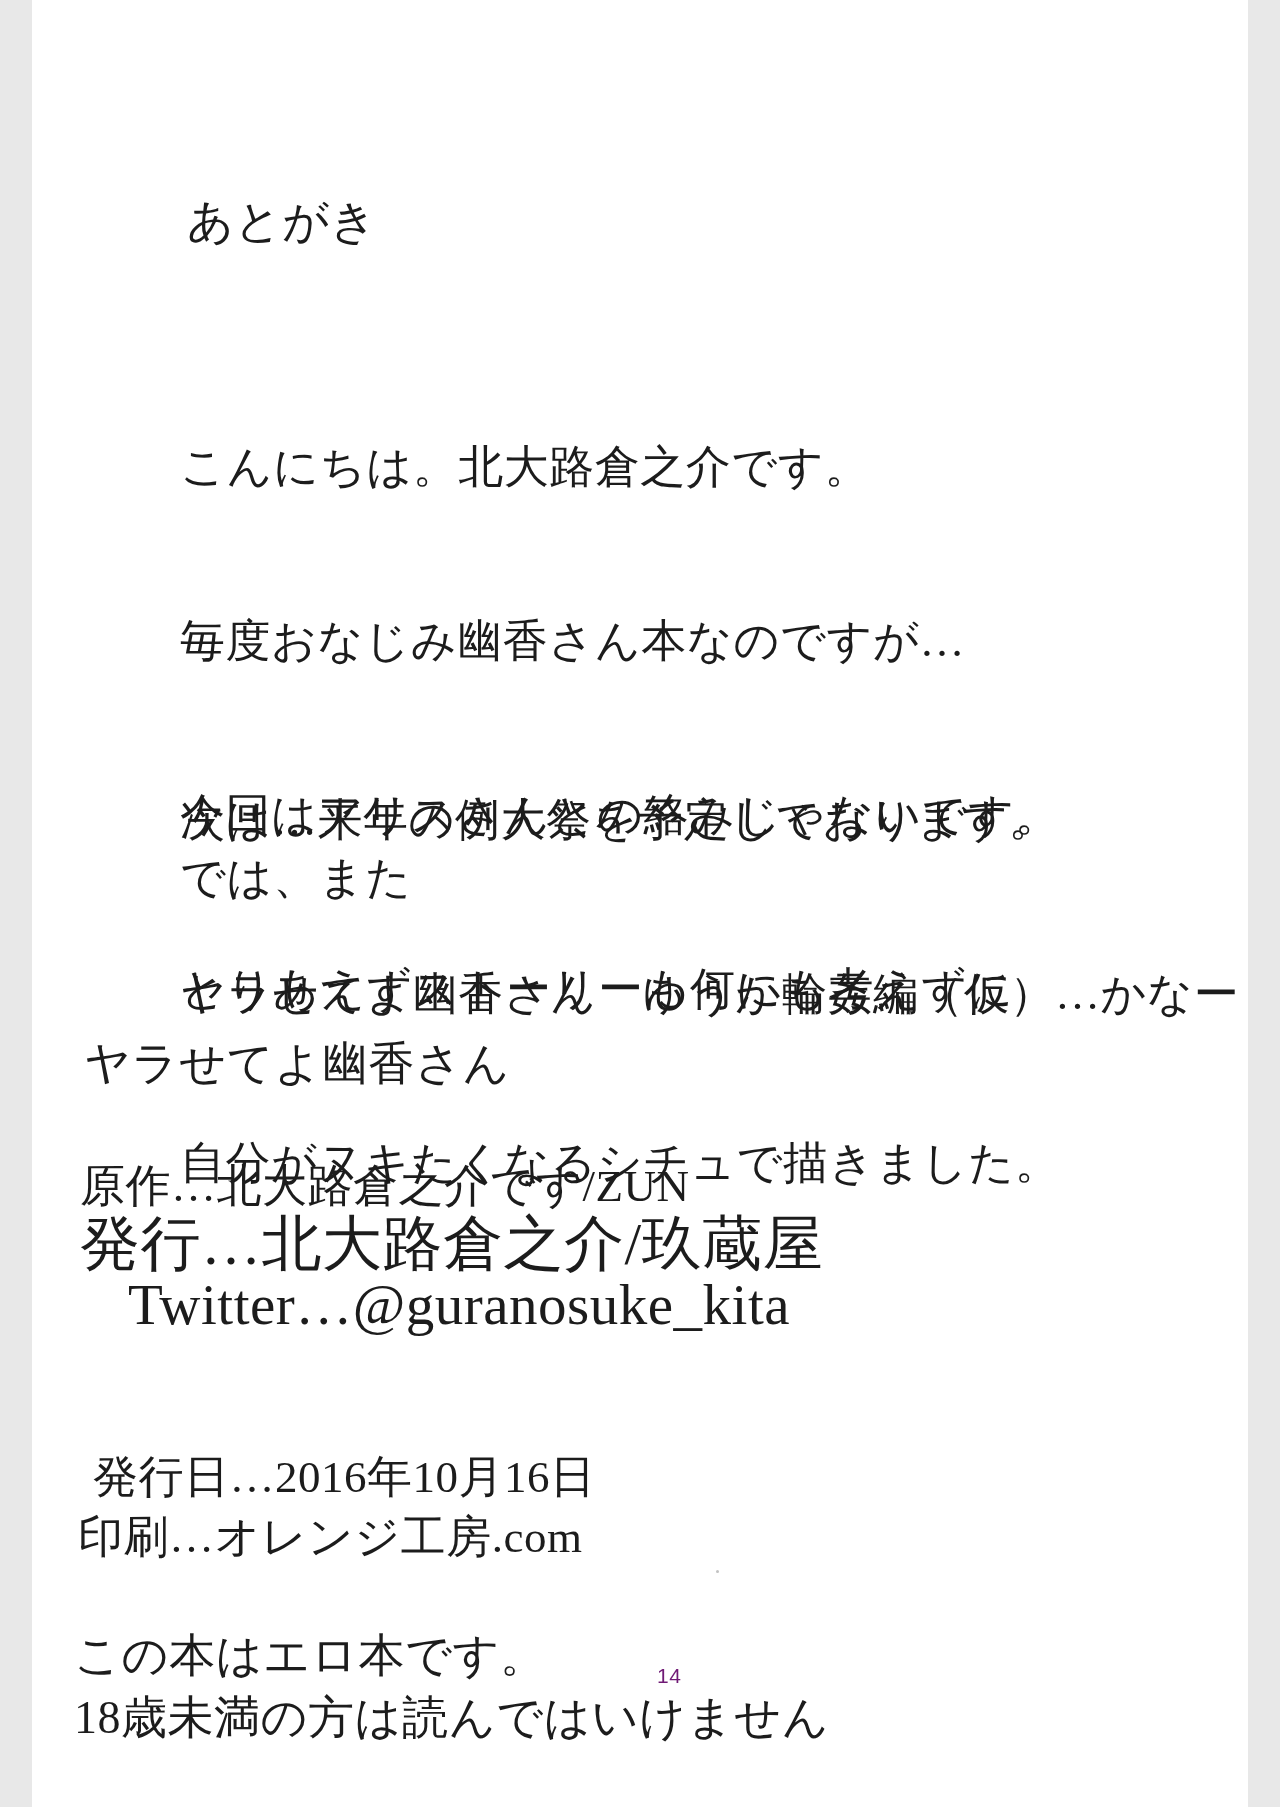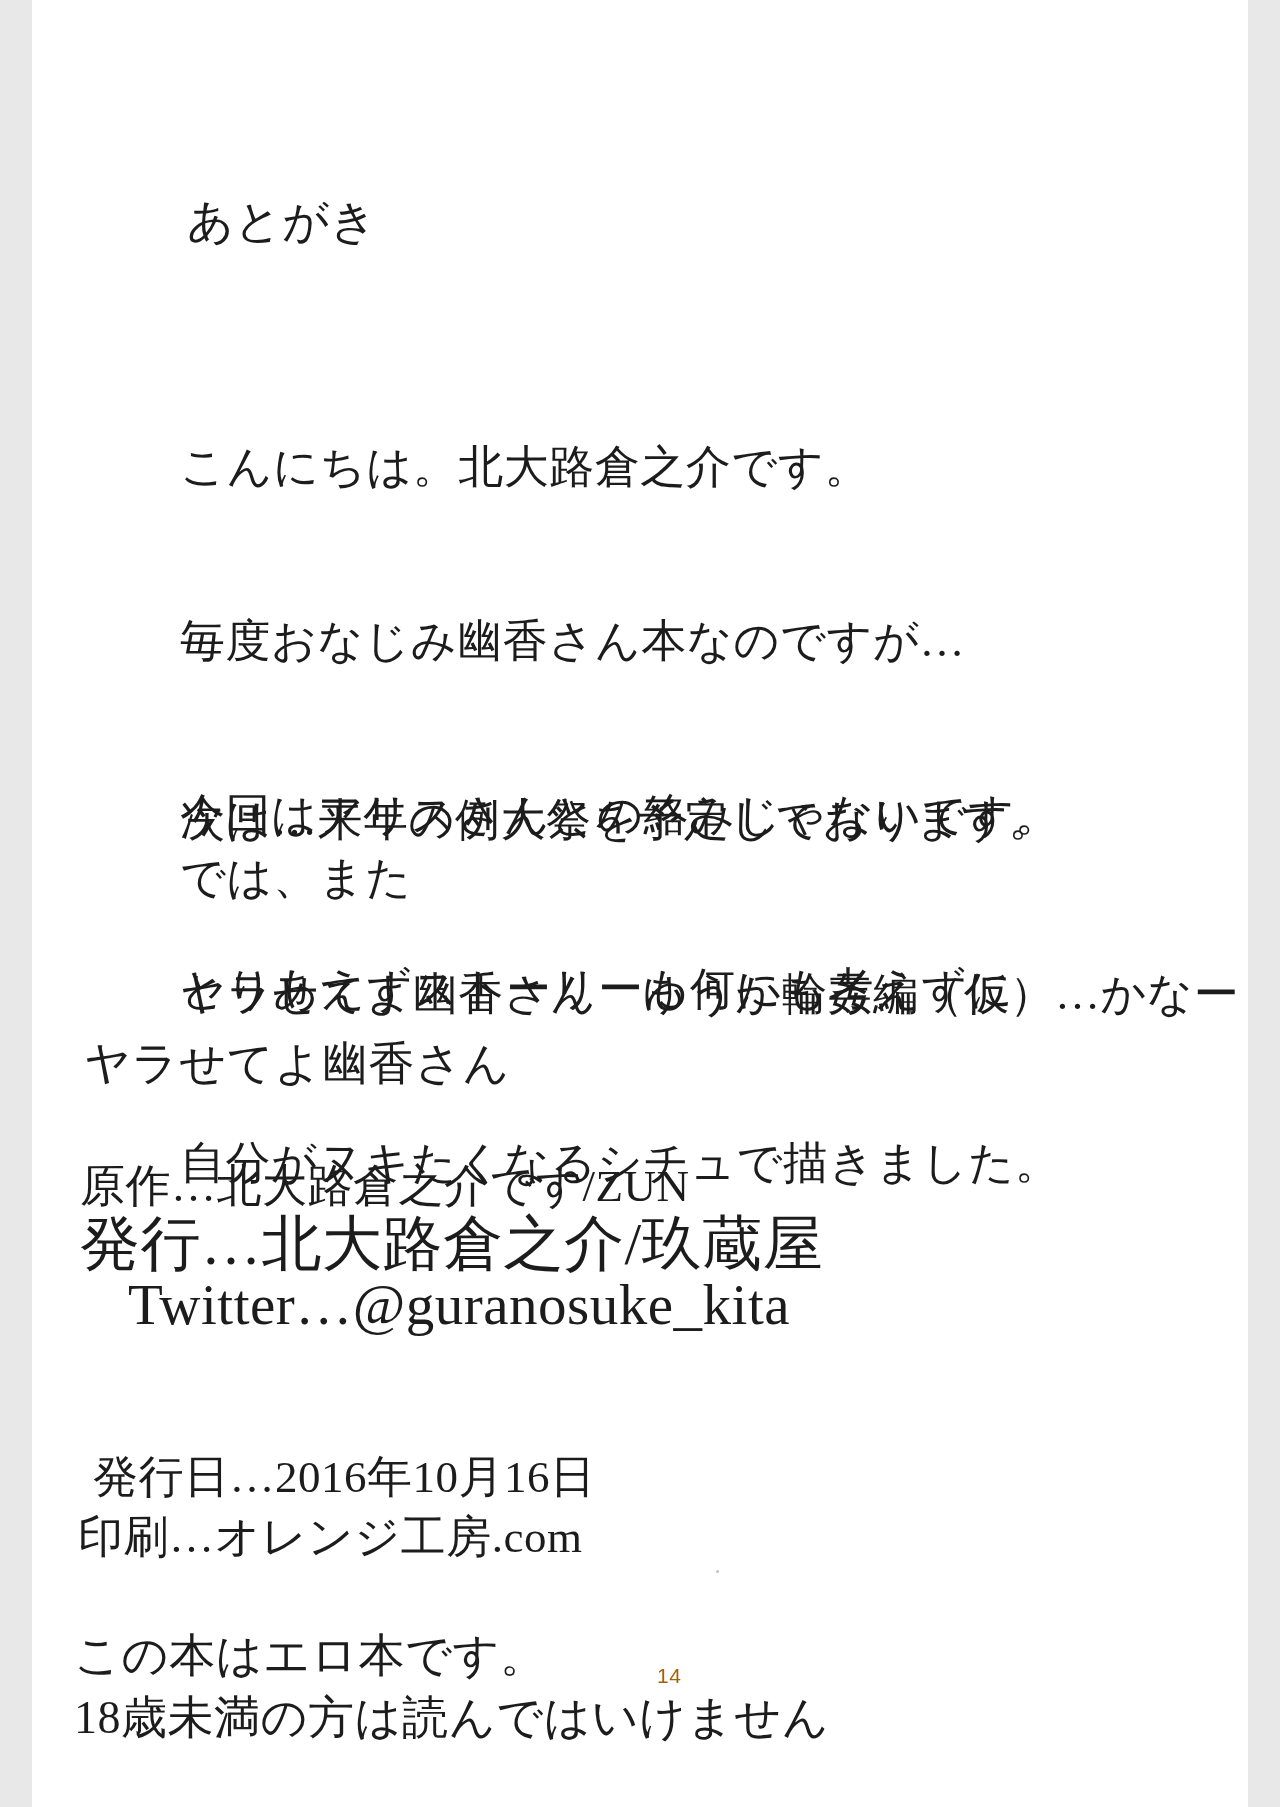--- a/index.html
+++ b/index.html
@@ -36,21 +36,21 @@
   .pub-0         { left: 48px;  top: 1451px; font-size: 45px; line-height: 52px; margin-left: 13px; }
   .pub-1         { left: 46px;  top: 1511px; font-size: 45px; line-height: 52px; }
   .warn-0        { left: 42px;  top: 1630px; font-size: 46px; line-height: 52px; }
   .warn-1        { left: 42px;  top: 1692px; font-size: 46px; line-height: 52px; }
   .page-number {
     position: absolute;
     left: 625px;
     top: 1664px;
     font-size: 21px;
     font-family: "Liberation Sans", "DejaVu Sans", sans-serif;
-    color: #a16207;
+    color: #701a75;
     letter-spacing: 0.5px;
   }
   .speck {
     position: absolute;
     left: 684px;
     top: 1570px;
     width: 3px;
     height: 3px;
     border-radius: 50%;
     background: #9a9a9a;

